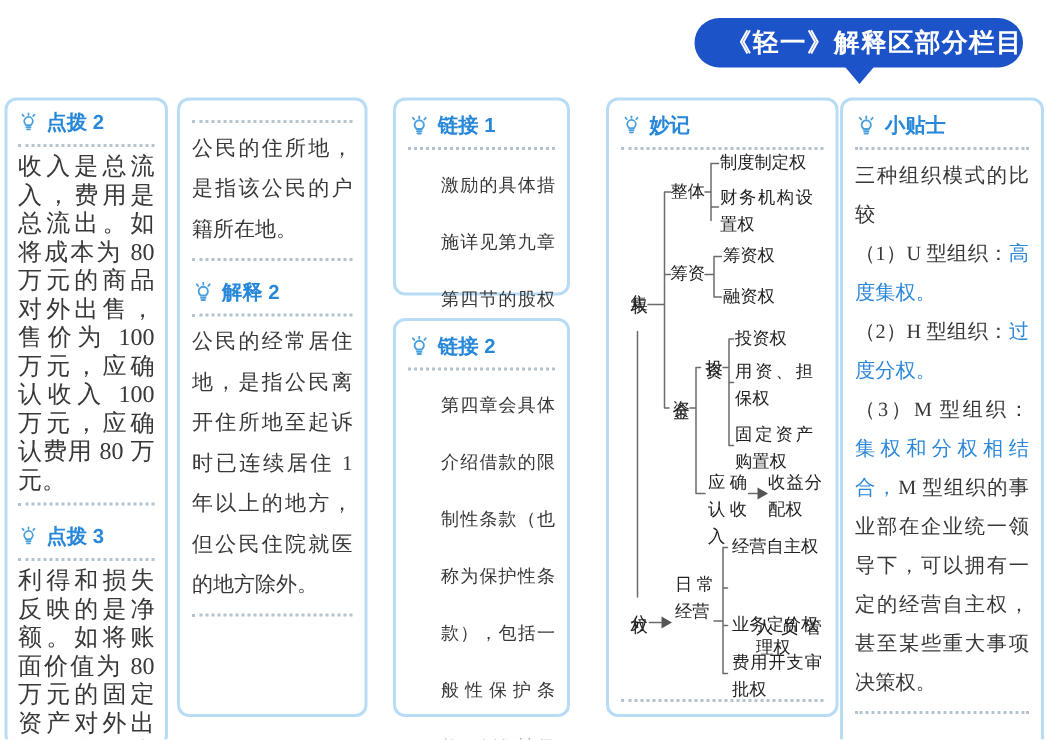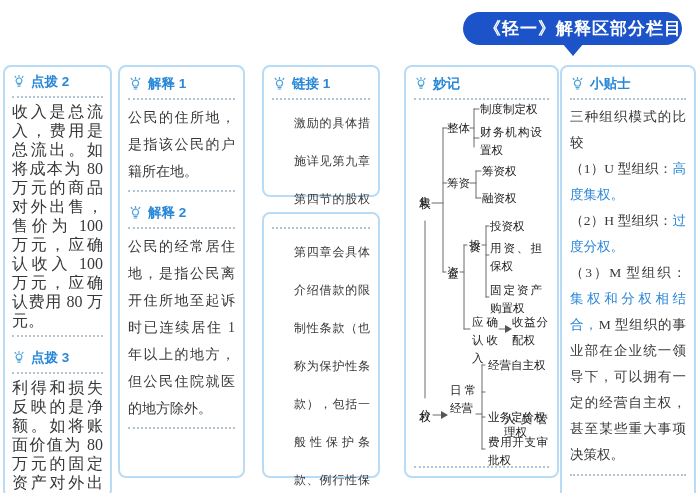--- a/index.html
+++ b/index.html
@@ -81,31 +81,20 @@
           <line x1="12.6" y1="1.6" x2="11.6" y2="2.8"></line>
         </svg>
       <span>点拨 3</span>
     </div>
     <div class="dot"></div>
     <div class="bd">利得和损失反映的是净额。如将账面价值为 80 万元的固定资产对外出售，售价为 100 万元，应确认利得 20 万元。</div>
     <div class="dot"></div>
   </div>
 
   <div class="panel" id="p-jieshi">
-    <div class="hd">
-      <svg width="15" height="15" viewBox="0 0 16 16" fill="none" stroke="#4aa0dd" stroke-width="1.3" stroke-linecap="round">
-          <path d="M8 3.4a3.3 3.3 0 0 1 3.3 3.3c0 1.5-.9 2.1-1.4 2.9h-3.8C5.6 8.8 4.7 8.2 4.7 6.7A3.3 3.3 0 0 1 8 3.4Z"></path>
-          <line x1="6.4" y1="11.2" x2="9.6" y2="11.2"></line>
-          <line x1="6.8" y1="12.8" x2="9.2" y2="12.8"></line>
-          <line x1="8" y1="0.4" x2="8" y2="1.9"></line>
-          <line x1="3.4" y1="1.6" x2="4.4" y2="2.8"></line>
-          <line x1="12.6" y1="1.6" x2="11.6" y2="2.8"></line>
-        </svg>
-      <span>解释 1</span>
-    </div>
     <div class="dot"></div>
     <div class="bd">公民的住所地，是指该公民的户籍所在地。</div>
     <div class="dot"></div>
     <div class="gap"></div>
     <div class="hd">
       <svg width="15" height="15" viewBox="0 0 16 16" fill="none" stroke="#4aa0dd" stroke-width="1.3" stroke-linecap="round">
           <path d="M8 3.4a3.3 3.3 0 0 1 3.3 3.3c0 1.5-.9 2.1-1.4 2.9h-3.8C5.6 8.8 4.7 8.2 4.7 6.7A3.3 3.3 0 0 1 8 3.4Z"></path>
           <line x1="6.4" y1="11.2" x2="9.6" y2="11.2"></line>
           <line x1="6.8" y1="12.8" x2="9.2" y2="12.8"></line>
           <line x1="8" y1="0.4" x2="8" y2="1.9"></line>
@@ -130,20 +119,31 @@
           <line x1="12.6" y1="1.6" x2="11.6" y2="2.8"></line>
         </svg>
       <span>链接 1</span>
     </div>
     <div class="dot"></div>
     <div class="bd">激励的具体措施详见第九章第四节的股权激励模式。</div>
     <div class="dot"></div>
   </div>
 
   <div class="panel" id="p-lianjie2">
+    <div class="hd">
+      <svg width="15" height="15" viewBox="0 0 16 16" fill="none" stroke="#4aa0dd" stroke-width="1.3" stroke-linecap="round">
+          <path d="M8 3.4a3.3 3.3 0 0 1 3.3 3.3c0 1.5-.9 2.1-1.4 2.9h-3.8C5.6 8.8 4.7 8.2 4.7 6.7A3.3 3.3 0 0 1 8 3.4Z"></path>
+          <line x1="6.4" y1="11.2" x2="9.6" y2="11.2"></line>
+          <line x1="6.8" y1="12.8" x2="9.2" y2="12.8"></line>
+          <line x1="8" y1="0.4" x2="8" y2="1.9"></line>
+          <line x1="3.4" y1="1.6" x2="4.4" y2="2.8"></line>
+          <line x1="12.6" y1="1.6" x2="11.6" y2="2.8"></line>
+        </svg>
+      <span>链接 2</span>
+    </div>
     <div class="dot"></div>
     <div class="bd">第四章会具体介绍借款的限制性条款（也称为保护性条款），包括一般性保护条款、例行性保护条款和特殊性保护条款。考试时要综合把握。</div>
     <div class="dot"></div>
   </div>
 
   <div class="panel" id="p-miaoji">
     <div class="mj-head">
       <div class="hd">
         <svg width="14" height="14" viewBox="0 0 16 16" fill="none" stroke="#4aa0dd" stroke-width="1.3" stroke-linecap="round">
             <path d="M8 3.4a3.3 3.3 0 0 1 3.3 3.3c0 1.5-.9 2.1-1.4 2.9h-3.8C5.6 8.8 4.7 8.2 4.7 6.7A3.3 3.3 0 0 1 8 3.4Z"></path>

